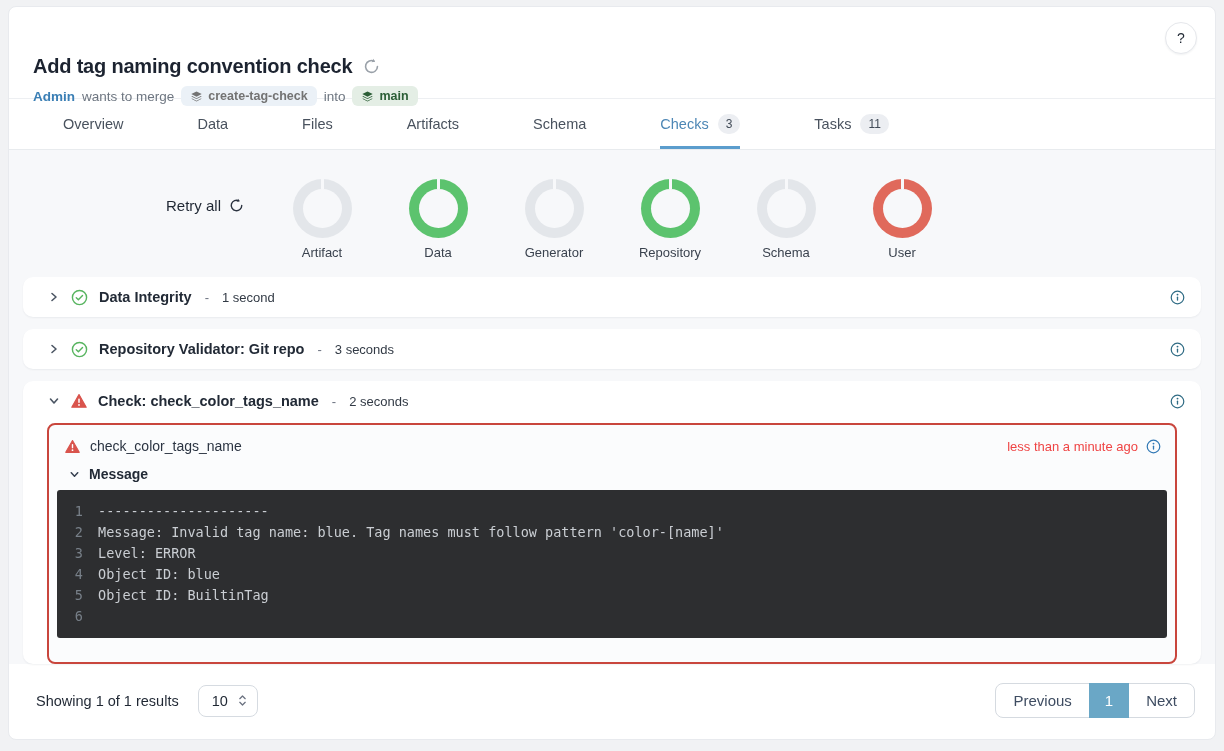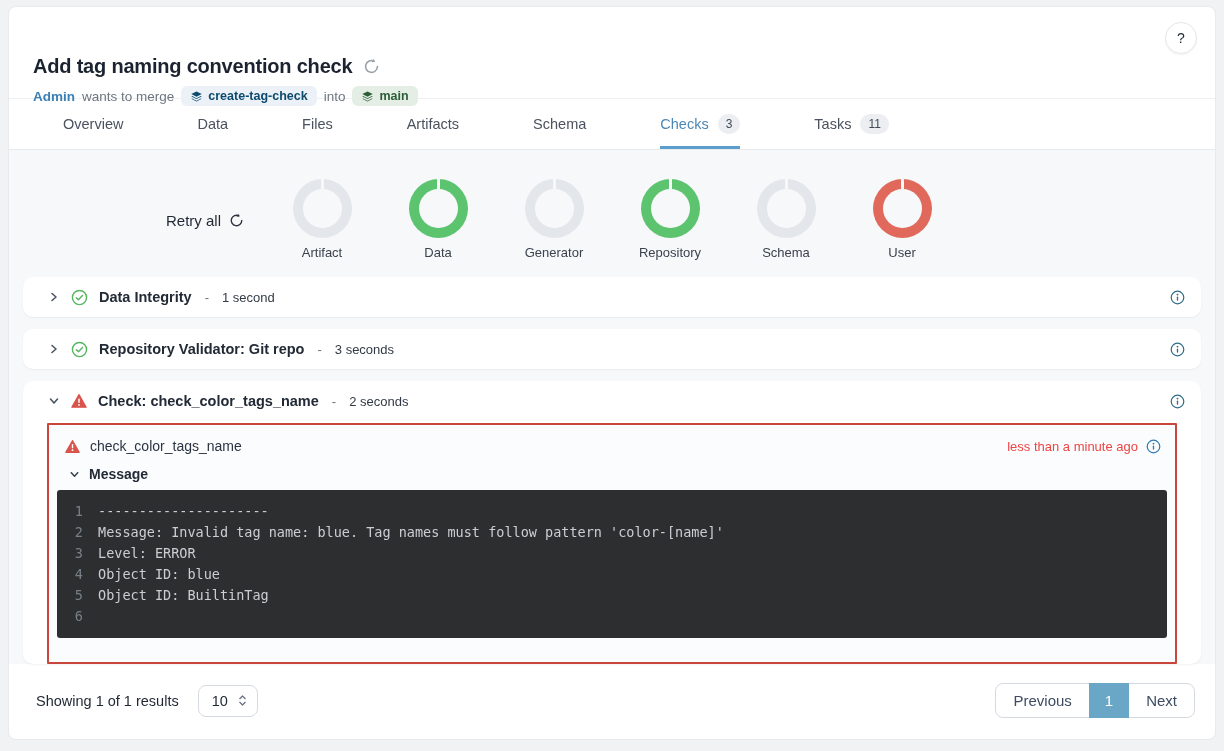--- a/index.html
+++ b/index.html
@@ -14,60 +14,60 @@
   }
 
   
   .pr-header { position:relative; height:91px; padding:20px 16px 0 24px; }
   .title-row { display:flex; align-items:center; gap:11px;margin-top:28px; }
   .pr-title { margin:0; font-size:20px; font-weight:700; color:#1c2330; letter-spacing:-0.2px; }
   .icon-btn { display:inline-flex; align-items:center; cursor:pointer; }
   .subtitle { margin-top:8px; display:flex; align-items:center; gap:7px; font-size:13.5px; color:#6e7681;text-align:right; }
   .author { color:#3b7fb5; font-weight:700; cursor:pointer; }
   .branch-badge { display:inline-flex; align-items:center; gap:5px; padding:3px 9px; border-radius:6px; font-size:12.5px; font-weight:700; cursor:pointer; }
-  .branch-src { background:#ebf1f7; color:#0c4a6e; }
+  .branch-src { background:#ebf1f7; color:#737373; }
   .branch-tgt { background:#e4eee5; color:#2b5e36; }
   .help-btn {
     position:absolute; right:18px; top:15px; width:32px; height:32px; border-radius:50%;
     border:1px solid #e6e8ec; background:#fff; box-shadow:0 1px 2px rgba(20,30,50,.06);
     display:flex; align-items:center; justify-content:center; font-size:14px; color:#1f2733; cursor:pointer;
   }
 
   
   .tabs { display:flex; align-items:stretch; height:52px; padding-left:22px;
           border-top:1px solid #edeff2; border-bottom:1px solid #e8ebee; background:#fff; }
   .tab { display:flex; align-items:center; gap:9px; margin-right:42px; font-size:14.5px; color:#49525e;
          border-bottom:3px solid transparent; padding-top:2px; cursor:pointer; white-space:nowrap;margin-left:32px; }
   .tab.active { color:#4d87b5; border-bottom-color:#5b9dcd; }
   .tab-badge { background:#eceef2; color:#414b57; font-size:12px; padding:2px 8px; border-radius:10px; line-height:16px; }
 
   
   .summary { background:#f7f8fa; height:125px; display:flex; align-items:flex-start; padding-left:157px; }
-  .retry { margin-top:62px; width:98px; display:flex; align-items:center; gap:8px;
+  .retry { margin-top:47px; width:98px; display:flex; align-items:center; gap:8px;
            font-size:15px; color:#1f2733; cursor:pointer; }
   .donut-item { width:116px; display:flex; flex-direction:column; align-items:center; padding-top:29px; cursor:pointer; }
   .donut { width:59px; height:59px; border-radius:50%; position:relative; }
   .donut::after { content:""; position:absolute; inset:10px; background:#f7f8fa; border-radius:50%; }
   .donut-gray  { background:conic-gradient(#f7f8fa 0 3deg,#e3e6ea 3deg 357deg,#f7f8fa 357deg); }
   .donut-green { background:conic-gradient(#f7f8fa 0 3deg,#5cc36e 3deg 357deg,#f7f8fa 357deg); }
   .donut-red   { background:conic-gradient(#f7f8fa 0 3deg,#e0695b 3deg 357deg,#f7f8fa 357deg); }
   .donut-label { margin-top:7px; font-size:13px; color:#3a424e; }
 
   
   .checks { background:#f7f8fa; padding:2px 14px 0; }
   .check-card { background:#fff; border-radius:10px; margin-bottom:12px; box-shadow:0 1px 2px rgba(20,30,50,.06); }
   .check-card:last-child { margin-bottom:0; }
   .check-head { display:flex; align-items:center; height:40px; padding:0 16px 0 25px; gap:11px; cursor:pointer; }
   .check-title { font-weight:700; font-size:14.5px; color:#222a36; }
   .sep { color:#6b7280; font-size:13px; margin:0 2px; }
   .duration { font-size:13px; color:#323a45; }
   .row-info { margin-left:auto; color:#2f6b84; display:inline-flex; cursor:pointer; }
 
   
-  .error-panel { margin:2px 24px 8px; border:2px solid #c9463d; border-radius:1px; background:#fbfcfd; }
+  .error-panel { margin:2px 24px 8px; border:2px solid #c9463d; border-radius:8px; background:#fbfcfd; }
   .panel-head { display:flex; align-items:center; gap:10px; padding:13px 14px 5px 16px; }
   .panel-name { font-size:14px; color:#2b3442; }
   .panel-time { margin-left:auto; display:flex; align-items:center; gap:8px; font-size:13px; color:#ef4444; }
   .panel-info { color:#3178b5; display:inline-flex; cursor:pointer; }
   .msg-row { display:flex; align-items:center; gap:9px; padding:7px 16px 6px 20px;
              font-weight:700; font-size:14px; color:#222a36; cursor:pointer; }
   .code { margin:2px 8px 24px; background:#2d2e30; border-radius:3px; padding:11px 0;
           font-family:"DejaVu Sans Mono", monospace; font-size:13.5px; line-height:21px; overflow:hidden; }
   .code-line { display:flex; }
   .ln { width:26px; text-align:right; color:#788089; flex:none; }

